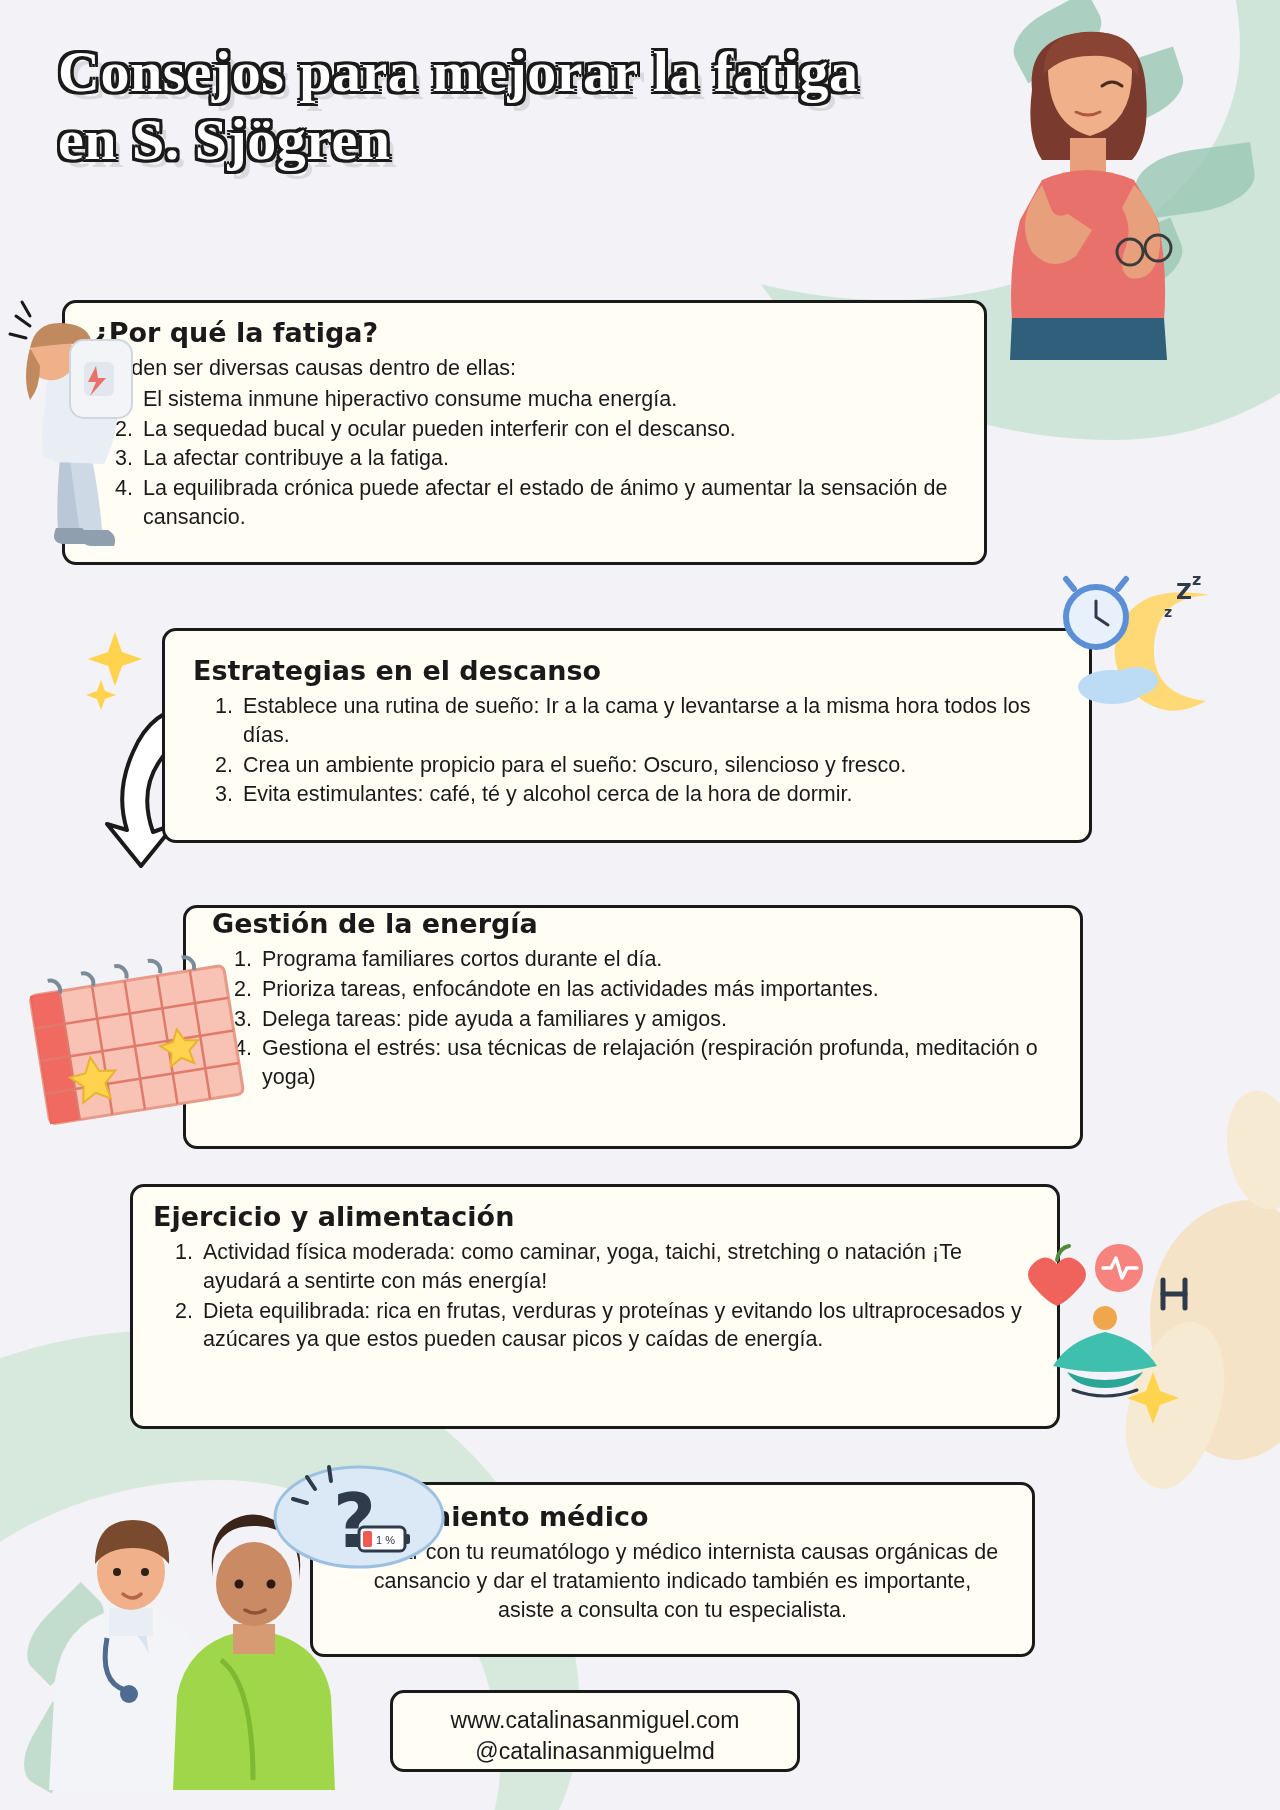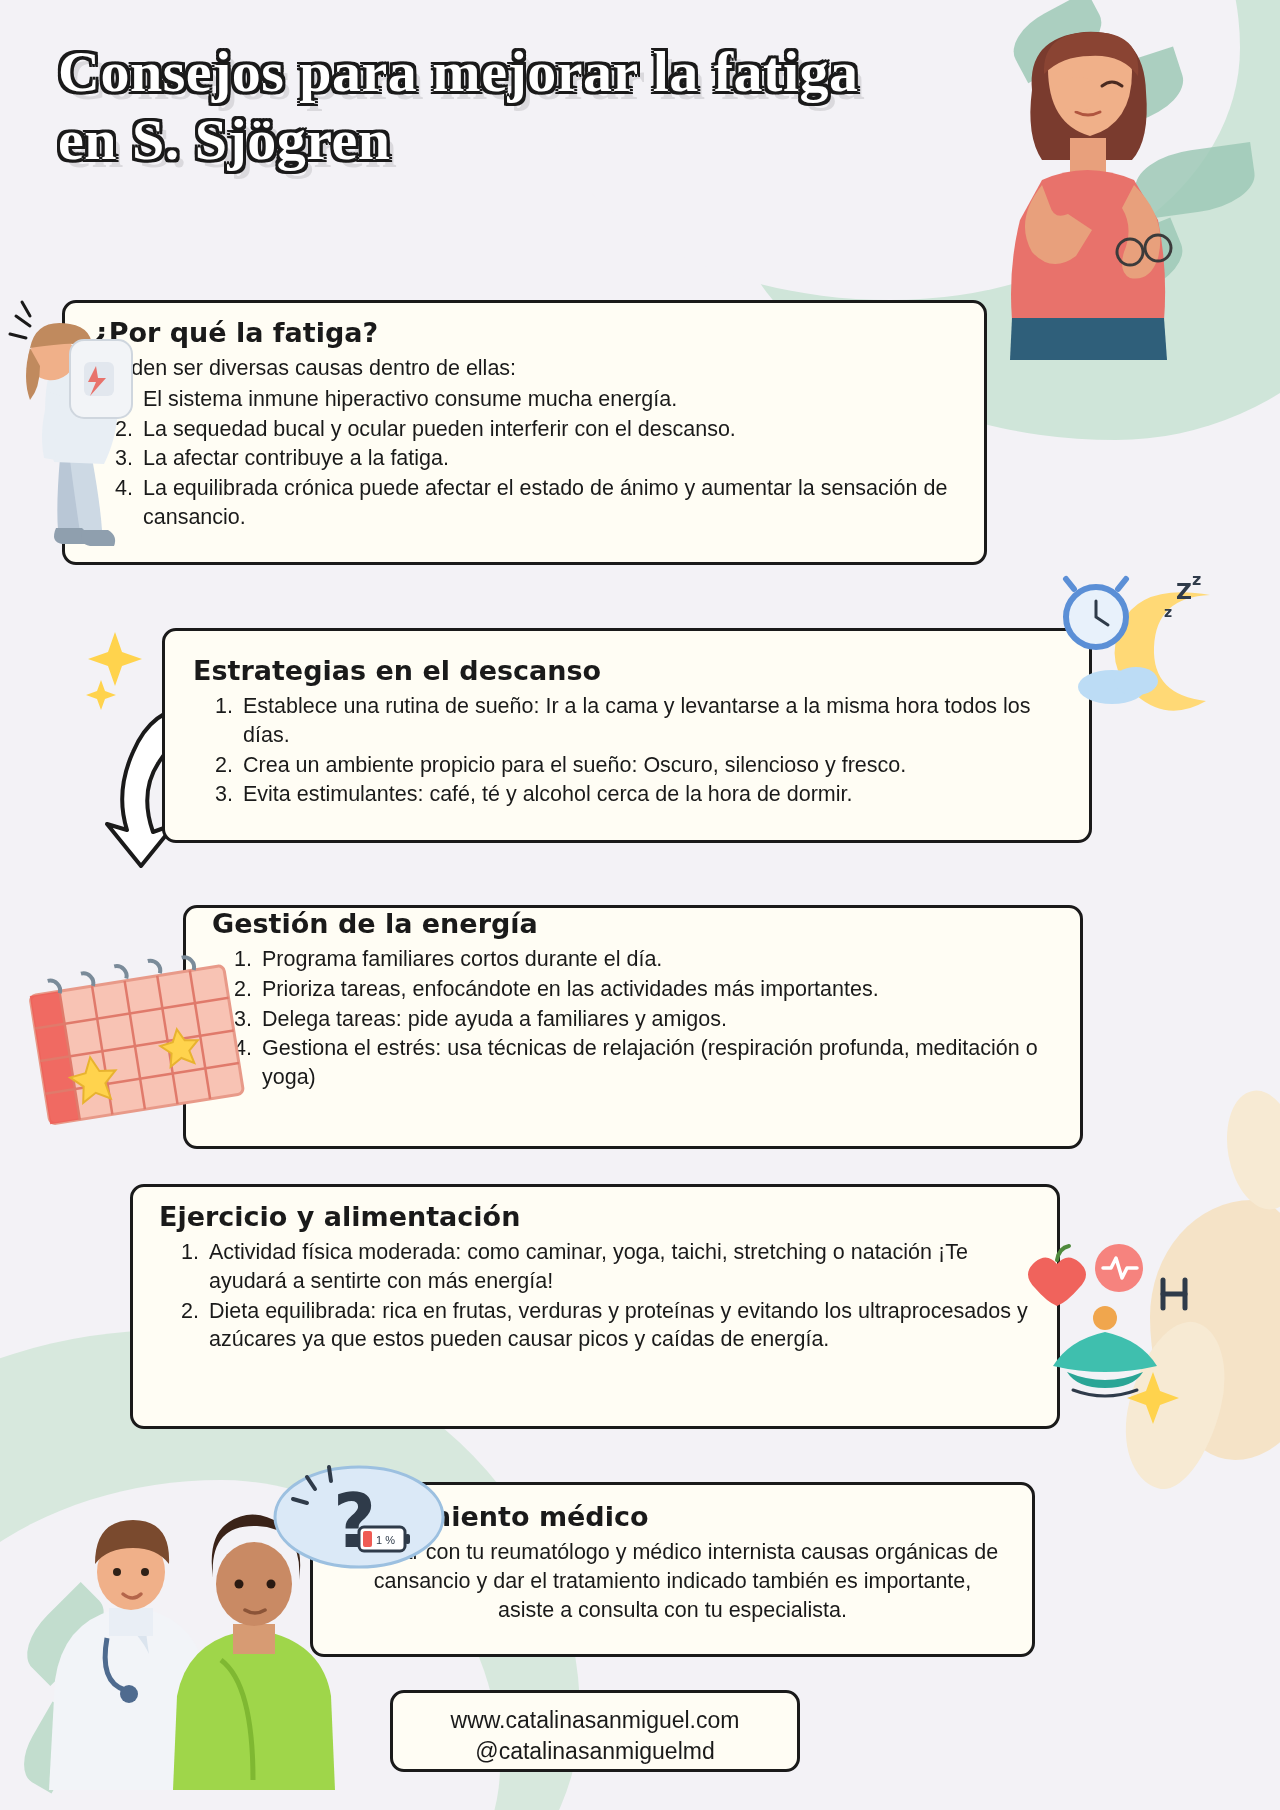--- a/index.html
+++ b/index.html
@@ -133,21 +133,21 @@
     padding-left: 46px;
   }
   .card ol li { margin-bottom: 1px; padding-left: 4px; }
   .plain-line { margin: 0 0 2px 0; }
   .centered p { text-align: center; }
 
   
   #card-why        { left: 62px;  top: 300px;  width: 925px; height: 265px; padding: 14px 28px 10px 28px; }
   #card-rest       { left: 152px; top: 628px;  width: 930px; height: 215px; padding: 24px 28px 10px 28px; margin-left: 10px; }
   #card-energy     { left: 183px; top: 905px;  width: 900px; height: 244px; padding: 0 26px 10px 26px; }
-  #card-exercise   { left: 130px; top: 1184px; width: 930px; height: 245px; padding: 14px 26px 10px 26px; }
+  #card-exercise   { left: 130px; top: 1184px; width: 930px; height: 245px; padding: 14px 26px 10px 20px; }
   #card-treatment  { left: 310px; top: 1482px; width: 725px; height: 175px; padding: 16px 32px 10px 32px; }
   #card-footer     { left: 390px; top: 1690px; width: 410px; height: 82px; padding: 12px 0 0 0; }
   #card-footer p { text-align: center; font-size: 23px; line-height: 1.35; }
 
   
   .arrow { position: absolute; z-index: 4; }
   #arrow-1 { left: 845px; top: 380px;  width: 130px; height: 180px; }
   #arrow-2 { left: 95px;  top: 690px;  width: 130px; height: 180px; }
   #arrow-3 { left: 905px; top: 930px;  width: 150px; height: 170px; }
   #arrow-4 { left: 120px; top: 1190px; width: 150px; height: 160px; }

